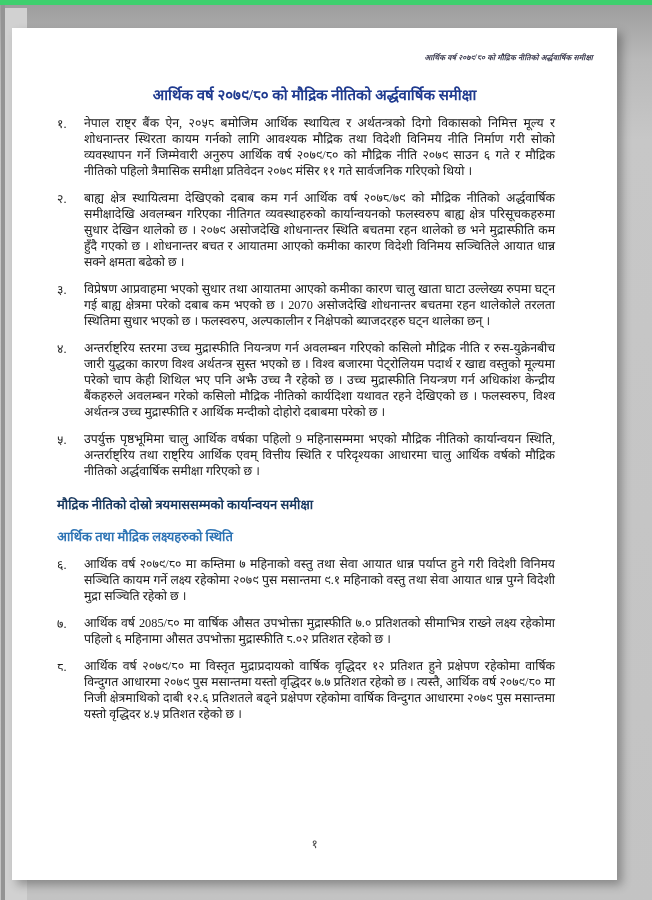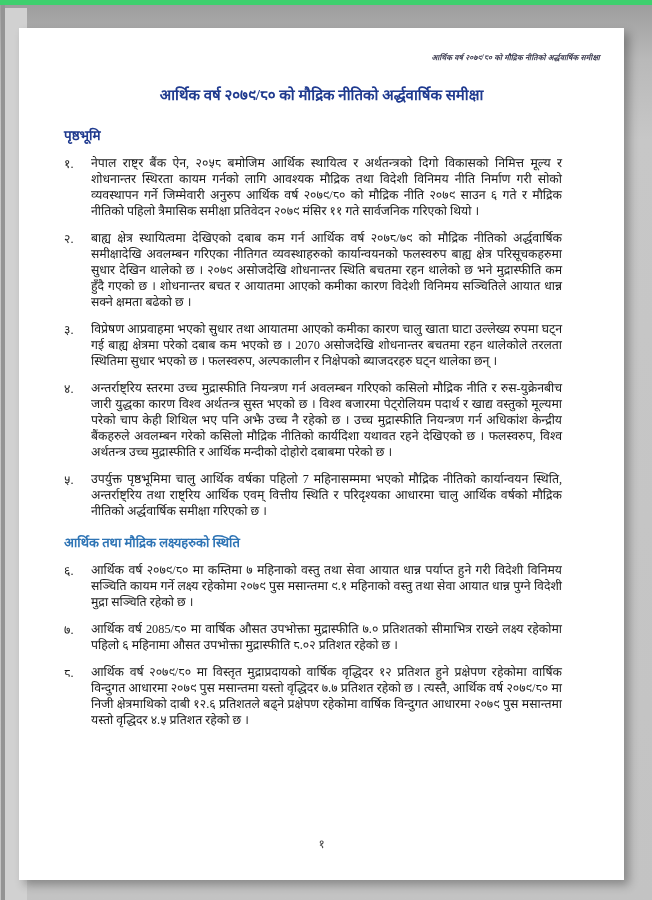--- a/index.html
+++ b/index.html
@@ -14,21 +14,21 @@
   }
   .left-line{
     position:absolute;top:5px;left:1px;width:4px;height:895px;
     background:#949494;z-index:3;
   }
   .left-strip{
     position:absolute;top:8px;left:5px;width:22px;height:892px;
     background:#d1d1d1;z-index:2;
   }
   .page{
-    position:absolute;left:19px;top:28px;width:605px;height:852px;
+    position:absolute;left:12px;top:28px;width:605px;height:852px;
     background:#ffffff;z-index:4;
     box-shadow:5px 5px 9px rgba(0,0,0,0.30);
     box-sizing:border-box;
     padding:24px 0 0 0;
     overflow:hidden;
   }
   .running-header{
     text-align:right;
     padding-right:24px;
     font-size:7.5px;
@@ -91,21 +91,20 @@
 <div class="top-strip"></div>
 <div class="left-line"></div>
 <div class="left-strip"></div>
 
 <div class="page">
 
   <div class="running-header">आर्थिक वर्ष २०७९/८० को मौद्रिक नीतिको अर्द्धवार्षिक समीक्षा</div>
 
   <h1 class="doc-title">आर्थिक वर्ष २०७९/८० को मौद्रिक नीतिको अर्द्धवार्षिक समीक्षा</h1>
 
-  <h2 class="sec-heading">पृष्ठभूमि</h2>
 
   <div class="para">
     <span class="num">१.</span>
     <span class="txt">नेपाल राष्ट्र बैंक ऐन, २०५८ बमोजिम आर्थिक स्थायित्व र अर्थतन्त्रको दिगो विकासको निमित्त मूल्य र शोधनान्तर स्थिरता कायम गर्नको लागि आवश्यक मौद्रिक तथा विदेशी विनिमय नीति निर्माण गरी सोको व्यवस्थापन गर्ने जिम्मेवारी अनुरुप आर्थिक वर्ष २०७९/८० को मौद्रिक नीति २०७९ साउन ६ गते र मौद्रिक नीतिको पहिलो त्रैमासिक समीक्षा प्रतिवेदन २०७९ मंसिर ११ गते सार्वजनिक गरिएको थियो ।</span>
   </div>
 
   <div class="para">
     <span class="num">२.</span>
     <span class="txt">बाह्य क्षेत्र स्थायित्वमा देखिएको दबाब कम गर्न आर्थिक वर्ष २०७८/७९ को मौद्रिक नीतिको अर्द्धवार्षिक समीक्षादेखि अवलम्बन गरिएका नीतिगत व्यवस्थाहरुको कार्यान्वयनको फलस्वरुप बाह्य क्षेत्र परिसूचकहरुमा सुधार देखिन थालेको छ । २०७९ असोजदेखि शोधनान्तर स्थिति बचतमा रहन थालेको छ भने मुद्रास्फीति कम हुँदै गएको छ । शोधनान्तर बचत र आयातमा आएको कमीका कारण विदेशी विनिमय सञ्चितिले आयात धान्न सक्ने क्षमता बढेको छ ।</span>
   </div>
@@ -115,23 +114,24 @@
     <span class="txt">विप्रेषण आप्रवाहमा भएको सुधार तथा आयातमा आएको कमीका कारण चालु खाता घाटा उल्लेख्य रुपमा घट्न गई बाह्य क्षेत्रमा परेको दबाब कम भएको छ । 2070 असोजदेखि शोधनान्तर बचतमा रहन थालेकोले तरलता स्थितिमा सुधार भएको छ । फलस्वरुप, अल्पकालीन र निक्षेपको ब्याजदरहरु घट्न थालेका छन् ।</span>
   </div>
 
   <div class="para">
     <span class="num">४.</span>
     <span class="txt">अन्तर्राष्ट्रिय स्तरमा उच्च मुद्रास्फीति नियन्त्रण गर्न अवलम्बन गरिएको कसिलो मौद्रिक नीति र रुस-युक्रेनबीच जारी युद्धका कारण विश्व अर्थतन्त्र सुस्त भएको छ । विश्व बजारमा पेट्रोलियम पदार्थ र खाद्य वस्तुको मूल्यमा परेको चाप केही शिथिल भए पनि अझै उच्च नै रहेको छ । उच्च मुद्रास्फीति नियन्त्रण गर्न अधिकांश केन्द्रीय बैंकहरुले अवलम्बन गरेको कसिलो मौद्रिक नीतिको कार्यदिशा यथावत रहने देखिएको छ । फलस्वरुप, विश्व अर्थतन्त्र उच्च मुद्रास्फीति र आर्थिक मन्दीको दोहोरो दबाबमा परेको छ ।</span>
   </div>
 
   <div class="para">
     <span class="num">५.</span>
-    <span class="txt">उपर्युक्त पृष्ठभूमिमा चालु आर्थिक वर्षका पहिलो 7 महिनासम्ममा भएको मौद्रिक नीतिको कार्यान्वयन स्थिति, अन्तर्राष्ट्रिय तथा राष्ट्रिय आर्थिक एवम् वित्तीय स्थिति र परिदृश्यका आधारमा चालु आर्थिक वर्षको मौद्रिक नीतिको अर्द्धवार्षिक समीक्षा गरिएको छ ।</span>
+    <span class="txt">उपर्युक्त पृष्ठभूमिमा चालु आर्थिक वर्षका पहिलो 9 महिनासम्ममा भएको मौद्रिक नीतिको कार्यान्वयन स्थिति, अन्तर्राष्ट्रिय तथा राष्ट्रिय आर्थिक एवम् वित्तीय स्थिति र परिदृश्यका आधारमा चालु आर्थिक वर्षको मौद्रिक नीतिको अर्द्धवार्षिक समीक्षा गरिएको छ ।</span>
   </div>
 
+  <h2 class="sec-heading dark">मौद्रिक नीतिको दोस्रो त्रयमाससम्मको कार्यान्वयन समीक्षा</h2>
 
   <h3 class="sub-heading">आर्थिक तथा मौद्रिक लक्ष्यहरुको स्थिति</h3>
 
   <div class="para">
     <span class="num">६.</span>
     <span class="txt">आर्थिक वर्ष २०७९/८० मा कम्तिमा ७ महिनाको वस्तु तथा सेवा आयात धान्न पर्याप्त हुने गरी विदेशी विनिमय सञ्चिति कायम गर्ने लक्ष्य रहेकोमा २०७९ पुस मसान्तमा ९.१ महिनाको वस्तु तथा सेवा आयात धान्न पुग्ने विदेशी मुद्रा सञ्चिति रहेको छ ।</span>
   </div>
 
   <div class="para">
     <span class="num">७.</span>

